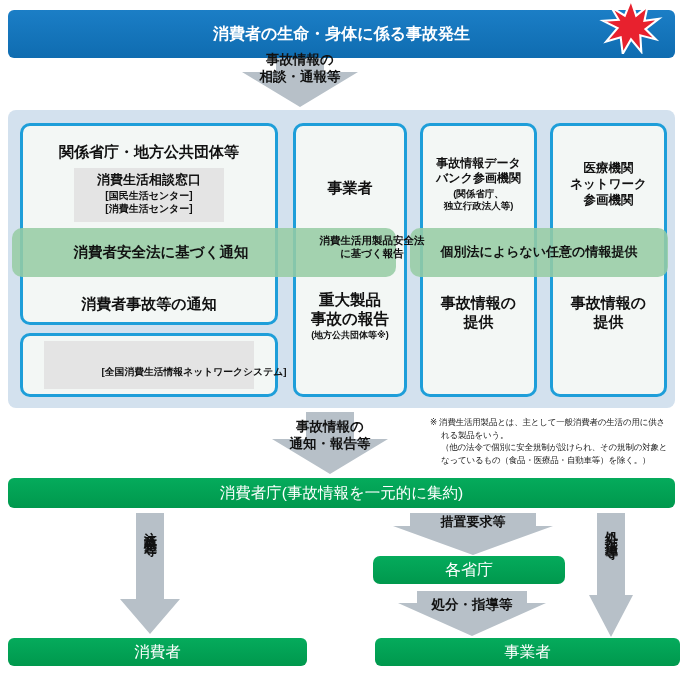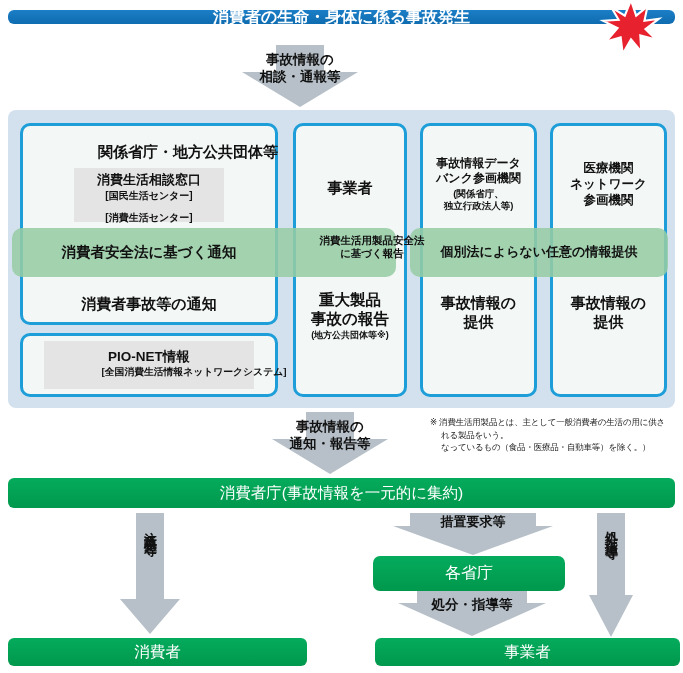--- a/index.html
+++ b/index.html
@@ -4,21 +4,21 @@
 <style>
   html,body{margin:0;padding:0;background:#fff;}
   .stage{position:relative;width:683px;height:673px;background:#fff;
          font-family:"Liberation Sans","DejaVu Sans",sans-serif;overflow:hidden;}
   .abs{position:absolute;}
   .ctr{display:flex;align-items:center;justify-content:center;text-align:center;}
   .pre{white-space:pre-line;}
   .nowrap{white-space:nowrap;}
 
   
-  .top-bar{left:8px;top:10px;width:667px;height:14px;border-radius:6px;
+  .top-bar{left:8px;top:10px;width:667px;height:48px;border-radius:6px;
            background:linear-gradient(#1b7ec6,#0f6cb0);color:#fff;font-weight:bold;font-size:16px;z-index:2;}
   .burst{left:599px;top:0px;width:64px;height:54px;z-index:3;}
 
   
   .arrow-svg{position:absolute;left:0;top:0;}
   .arrow-label{position:absolute;left:0;right:0;text-align:center;font-weight:bold;color:#111;z-index:4;}
   .a-top{left:240px;top:45px;width:120px;height:63px;}
   .a-mid{left:270px;top:412px;width:120px;height:63px;}
   .a-top .arrow-label,.a-mid .arrow-label{top:6px;font-size:13.5px;line-height:17px;}
   .a-leftv{left:118px;top:513px;width:64px;height:122px;}
@@ -41,25 +41,25 @@
 
   .graybox{position:absolute;background:#e4e4e4;z-index:2;}
   .g1{left:74px;top:168px;width:150px;height:54px;}
   .g2{left:44px;top:341px;width:210px;height:48px;}
 
   .band{position:absolute;top:228px;height:49px;background:rgba(151,205,164,0.87);border-radius:10px;z-index:3;}
   .band1{left:12px;width:384px;}
   .band2{left:410px;width:258px;}
 
   .lbl{position:absolute;text-align:center;color:#111;z-index:4;}
-  .col1-title{left:20px;top:143px;width:258px;font-weight:bold;font-size:15px;text-align:right;}
+  .col1-title{left:20px;top:143px;width:258px;font-weight:bold;font-size:15px;}
   .g1-title{left:74px;top:171px;width:150px;font-weight:bold;font-size:13px;}
   .g1-l1{left:74px;top:189px;width:150px;font-weight:bold;font-size:10px;}
-  .g1-l2{left:74px;top:211px;width:150px;font-weight:bold;font-size:10px;text-align:center;}
-  .band1-l1{left:20px;top:243px;width:258px;font-weight:bold;font-size:14.5px;}
+  .g1-l2{left:74px;top:202px;width:150px;font-weight:bold;font-size:10px;text-align:center;}
+  .band1-l1{left:20px;top:243px;width:258px;font-weight:bold;font-size:14.5px;padding-left:12px;}
   .band1-l2{left:291px;top:234px;width:118px;font-weight:bold;font-size:10.5px;line-height:13px;margin-left:22px;}
   .band2-l{left:410px;top:243px;width:258px;font-weight:bold;font-size:13px;}
   .col1-notice{left:20px;top:295px;width:258px;font-weight:bold;font-size:15px;}
   .g2-title{left:44px;top:348px;width:210px;font-weight:bold;font-size:13.5px;}
   .g2-sub{left:44px;top:366px;width:210px;font-weight:bold;font-size:9.8px;padding-left:45px;}
   .col2-title{left:293px;top:179px;width:114px;font-weight:bold;font-size:15px;}
   .col2-report{left:293px;top:290px;width:114px;font-weight:bold;font-size:15.5px;line-height:19px;}
   .col2-note{left:293px;top:329px;width:114px;font-weight:bold;font-size:9px;}
   .col3-title{left:420px;top:156px;width:117px;font-weight:bold;font-size:12px;line-height:15px;}
   .col3-sub{left:420px;top:188px;width:117px;font-weight:bold;font-size:9.5px;line-height:12px;}
@@ -68,21 +68,21 @@
   .col4-provide{left:550px;top:293px;width:117px;font-weight:bold;font-size:15px;line-height:19px;}
 
   
   .note{left:430px;top:416px;width:253px;font-size:8.5px;font-weight:normal;color:#222;
         line-height:12.5px;z-index:2;letter-spacing:-0.2px;}
   .note .ind{padding-left:11px;}
 
   
   .greenbar{background:linear-gradient(#05ab5c,#00984d);color:#fff;font-weight:normal;border-radius:6px;z-index:2;}
   .agency{left:8px;top:478px;width:667px;height:30px;font-size:15.5px;}
-  .ministries{left:373px;top:556px;width:192px;height:35px;font-size:16px;border-radius:7px;}
+  .ministries{left:373px;top:556px;width:192px;height:28px;font-size:16px;border-radius:7px;}
   .consumer{left:8px;top:638px;width:299px;height:28px;font-size:15.5px;}
   .business{left:375px;top:638px;width:305px;height:28px;font-size:15.5px;}
 </style>
 </head>
 <body>
 
 <div class="stage">
 
   <div class="abs ctr top-bar">
     <span>消費者の生命・身体に係る事故発生</span>
@@ -111,21 +111,20 @@
 
   <div class="band band1"></div>
   <div class="band band2"></div>
 
   <div class="lbl col1-title">関係省庁・地方公共団体等</div>
   <div class="lbl g1-title">消費生活相談窓口</div>
   <div class="lbl g1-l1">[国民生活センター]</div>
   <div class="lbl g1-l2">[消費生活センター]</div>
   <div class="lbl band1-l1">消費者安全法に基づく通知</div>
   <div class="lbl col1-notice">消費者事故等の通知</div>
-  <div class="lbl g2-title">PIO-NET情報</div>
   <div class="lbl g2-sub">[全国消費生活情報ネットワークシステム]</div>
 
   <div class="lbl col2-title">事業者</div>
   <div class="lbl band1-l2 pre">消費生活用製品安全法
 に基づく報告</div>
   <div class="lbl col2-report pre">重大製品
 事故の報告</div>
   <div class="lbl col2-note">(地方公共団体等※)</div>
 
   <div class="lbl col3-title pre">事故情報データ
@@ -146,20 +145,21 @@
     <svg class="arrow-svg" width="120" height="63" viewBox="0 0 120 63">
       <polygon points="36,0 84,0 84,27 118,27 60,62 2,27 36,27" fill="#b7c0c8"></polygon>
     </svg>
     <div class="arrow-label pre">事故情報の
 通知・報告等</div>
   </div>
 
   <div class="abs note">
     <div class="nowrap">※ 消費生活用製品とは、主として一般消費者の生活の用に供さ</div>
     <div class="nowrap ind">れる製品をいう。</div>
+    <div class="nowrap ind">（他の法令で個別に安全規制が設けられ、その規制の対象と</div>
     <div class="nowrap ind">なっているもの（食品・医療品・自動車等）を除く。）</div>
   </div>
 
   <div class="abs ctr greenbar agency">
     <span>消費者庁(事故情報を一元的に集約)</span>
   </div>
 
   <div class="abs a-leftv">
     <svg class="arrow-svg" width="64" height="122" viewBox="0 0 64 122">
       <polygon points="18,0 46,0 46,86 62,86 32,121 2,86 18,86" fill="#b7c0c8"></polygon>

